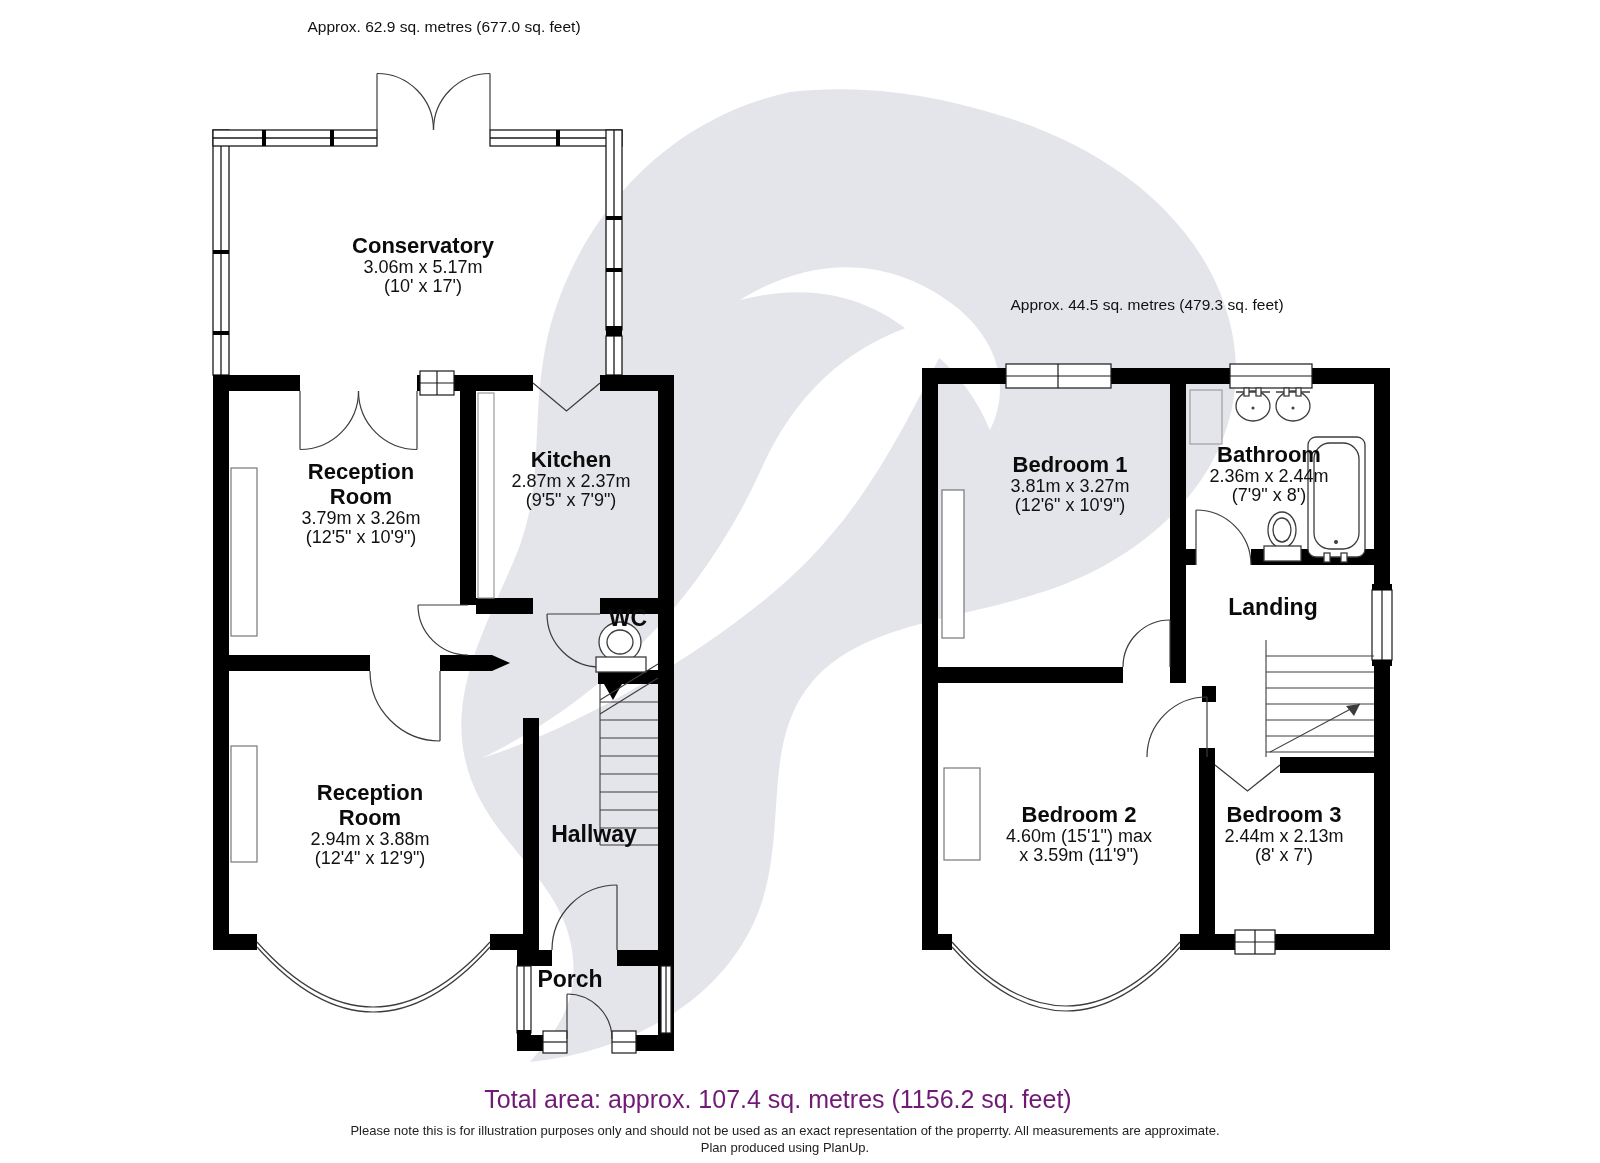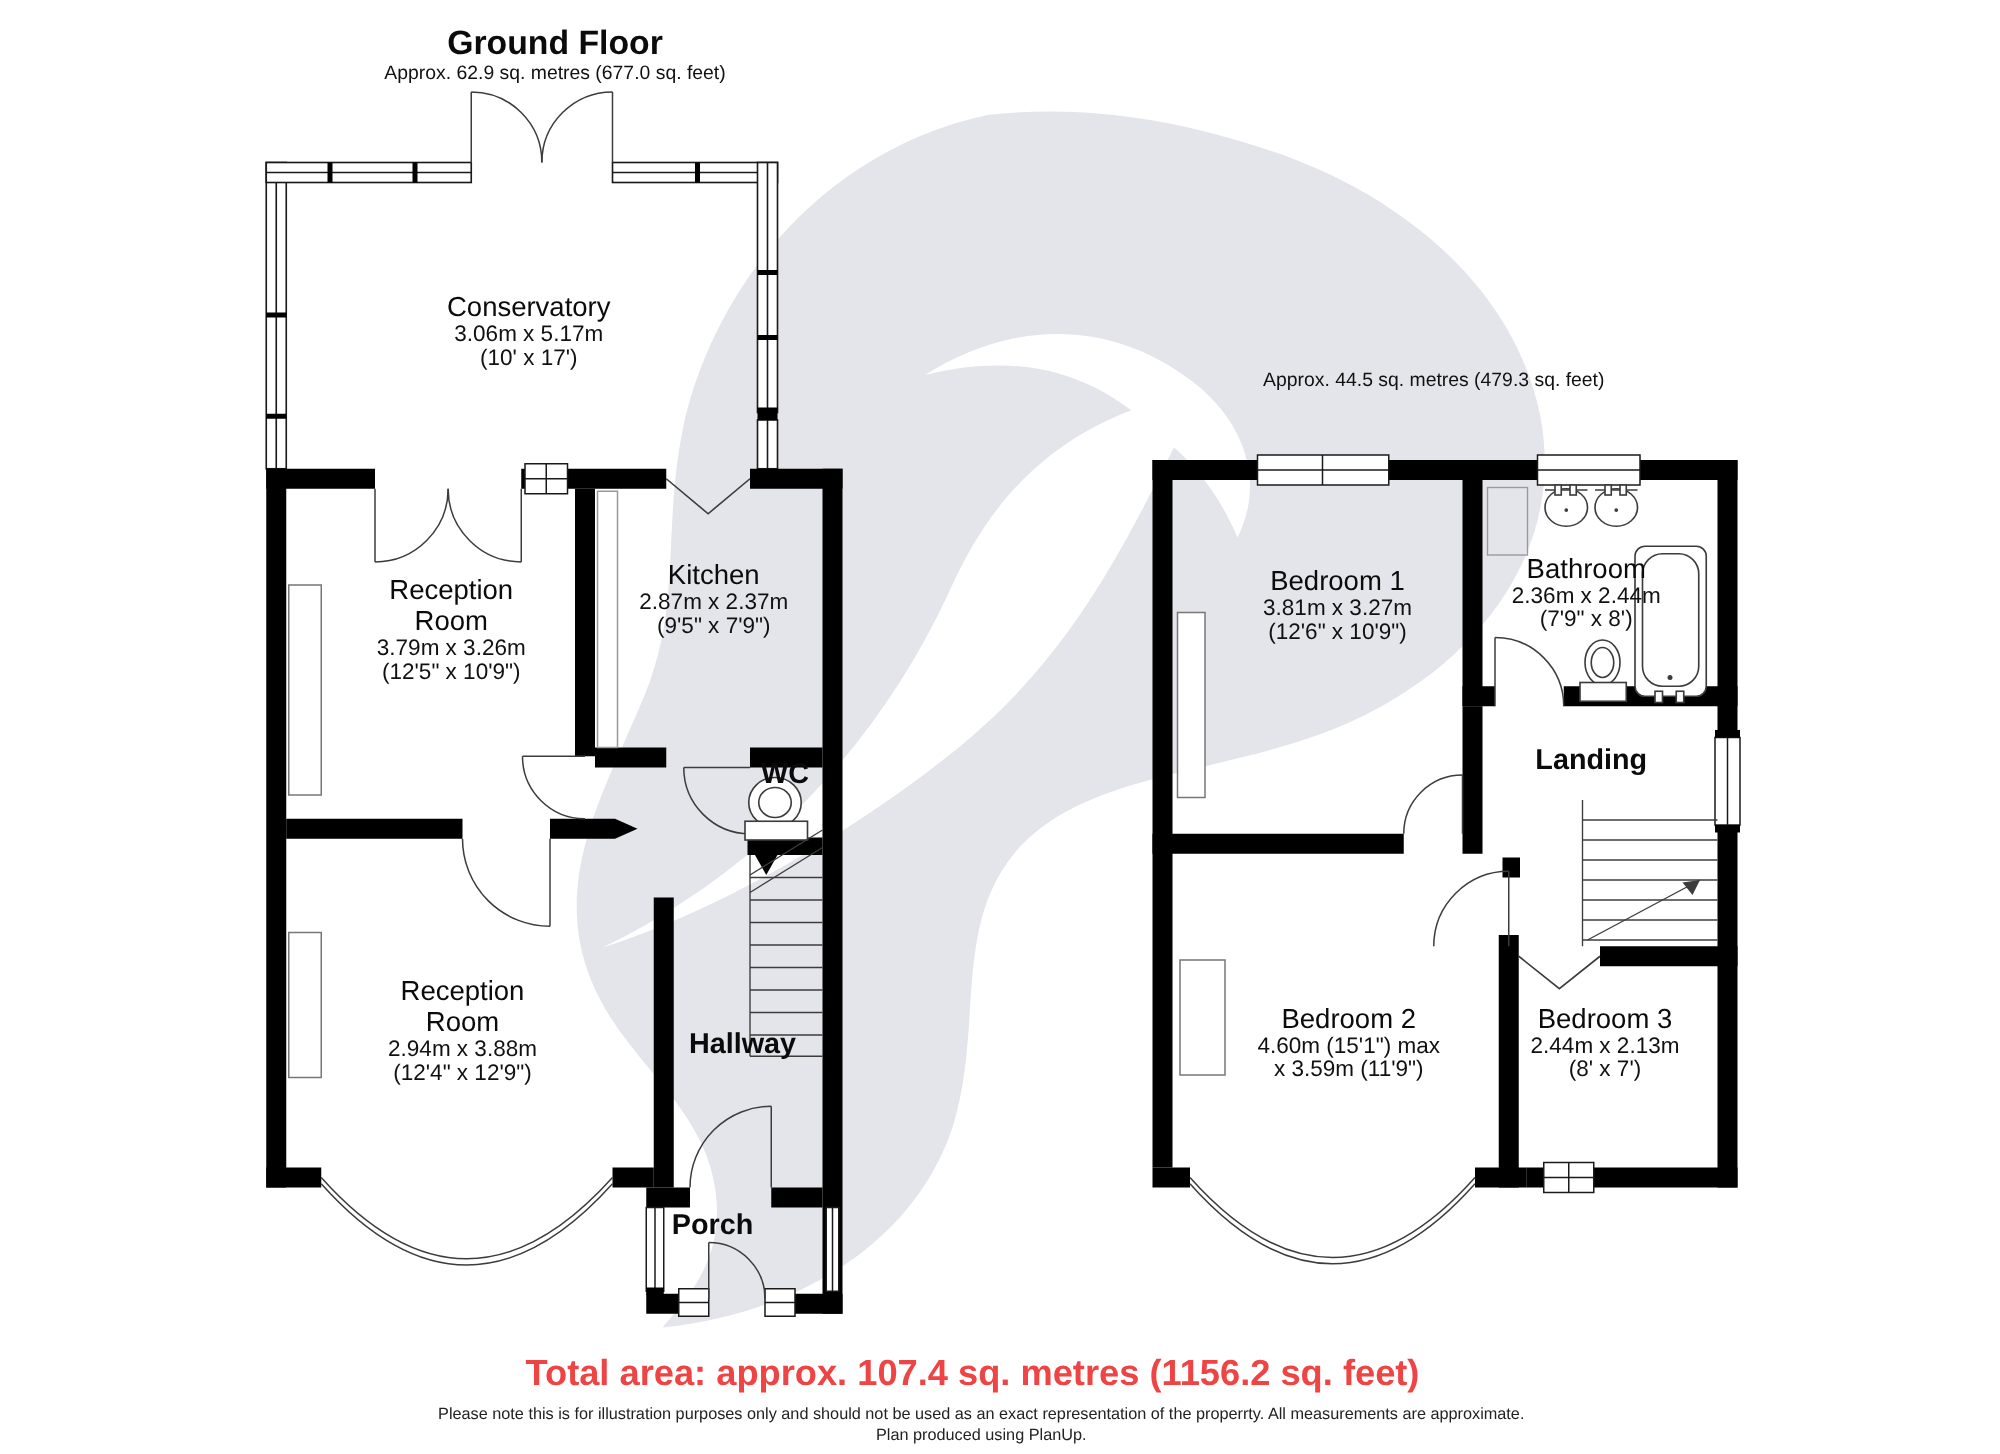--- a/index.html
+++ b/index.html
@@ -2,26 +2,26 @@
 <html><head>
 <meta charset="utf-8">
 <style>
   html,body { margin:0; padding:0; background:#ffffff; }
   #page {
     position:relative; width:1600px; height:1163px; overflow:hidden;
     font-family:"Liberation Sans", sans-serif; color:#000; background:#fff;
   }
   #linework { position:absolute; left:0; top:0; width:1600px; height:1163px; }
   .label { position:absolute; transform:translateX(-50%); text-align:center; white-space:nowrap; }
-  .rname { font-size:22px; font-weight:normal; line-height:25px; color:#0b0b0b; }
+  .rname { font-size:22px; font-weight:bold; line-height:25px; color:#0b0b0b; }
   .rname-lg { font-size:23px; font-weight:bold; line-height:26px; color:#0b0b0b; }
   .rdim { font-size:18px; line-height:19px; color:#111; }
   .floor-title { font-size:27px; font-weight:bold; line-height:32px; color:#0b0b0b; }
   .floor-sub { font-size:15.5px; line-height:18px; color:#111; }
-  .total { font-size:29px; line-height:26px; color:#ef4444;font-weight:bold; }
+  .total { font-size:25px; line-height:26px; color:#701a75; }
   .disclaimer { font-size:13px; line-height:15px; color:#222; }
 </style>
 </head>
 <body>
 
 <div id="page">
 
 <svg id="linework" viewBox="0 0 1600 1163" xmlns="http://www.w3.org/2000/svg">
 
   <g>
@@ -281,21 +281,20 @@
     </g>
 
     <g fill="#ffffff" stroke="#777777" stroke-width="1.2">
       <rect x="942" y="490" width="22" height="148"></rect>
       <rect x="944" y="768" width="36" height="92"></rect>
     </g>
   </g>
 </svg>
 
   <div class="label" style="left:444px; top:18px;">
-    <div class="floor-title">Ground Floor</div>
     <div class="floor-sub">Approx. 62.9 sq. metres (677.0 sq. feet)</div>
   </div>
 
   <div class="label" style="left:1147px; top:296px;">
     <div class="floor-sub">Approx. 44.5 sq. metres (479.3 sq. feet)</div>
   </div>
 
   <div class="label" style="left:423px; top:233px;">
     <div class="rname">Conservatory</div>
     <div class="rdim">3.06m x 5.17m</div>

